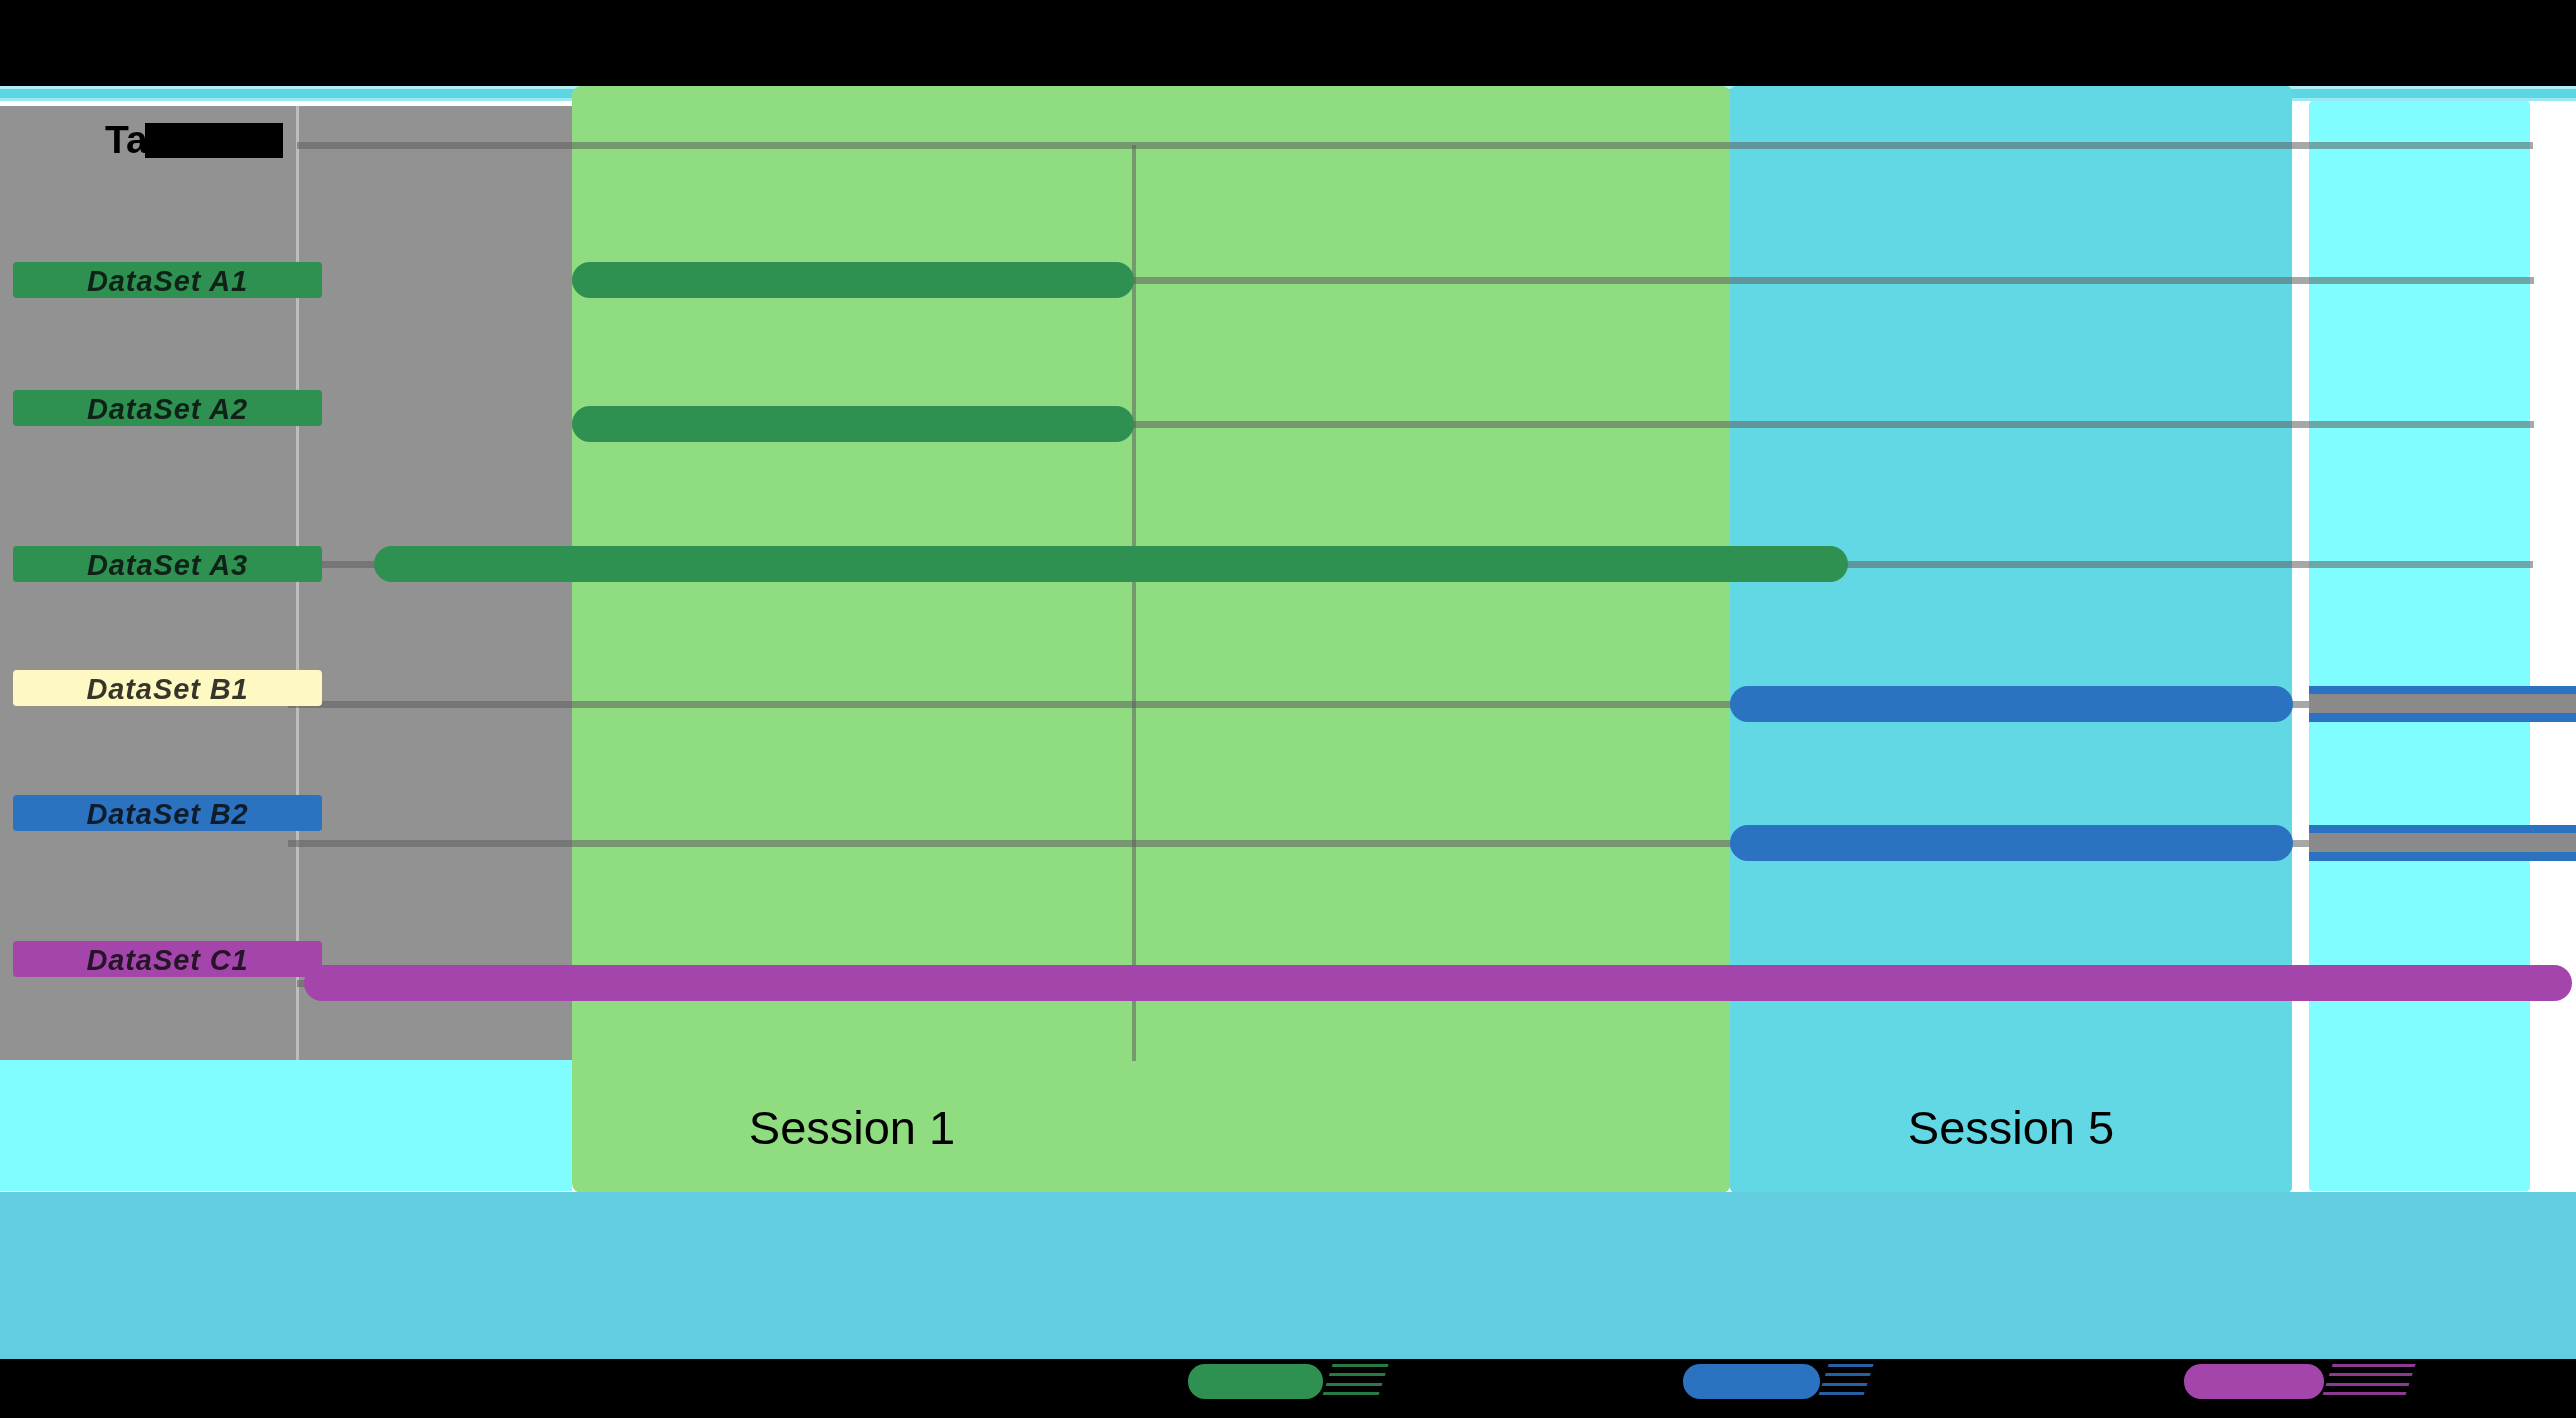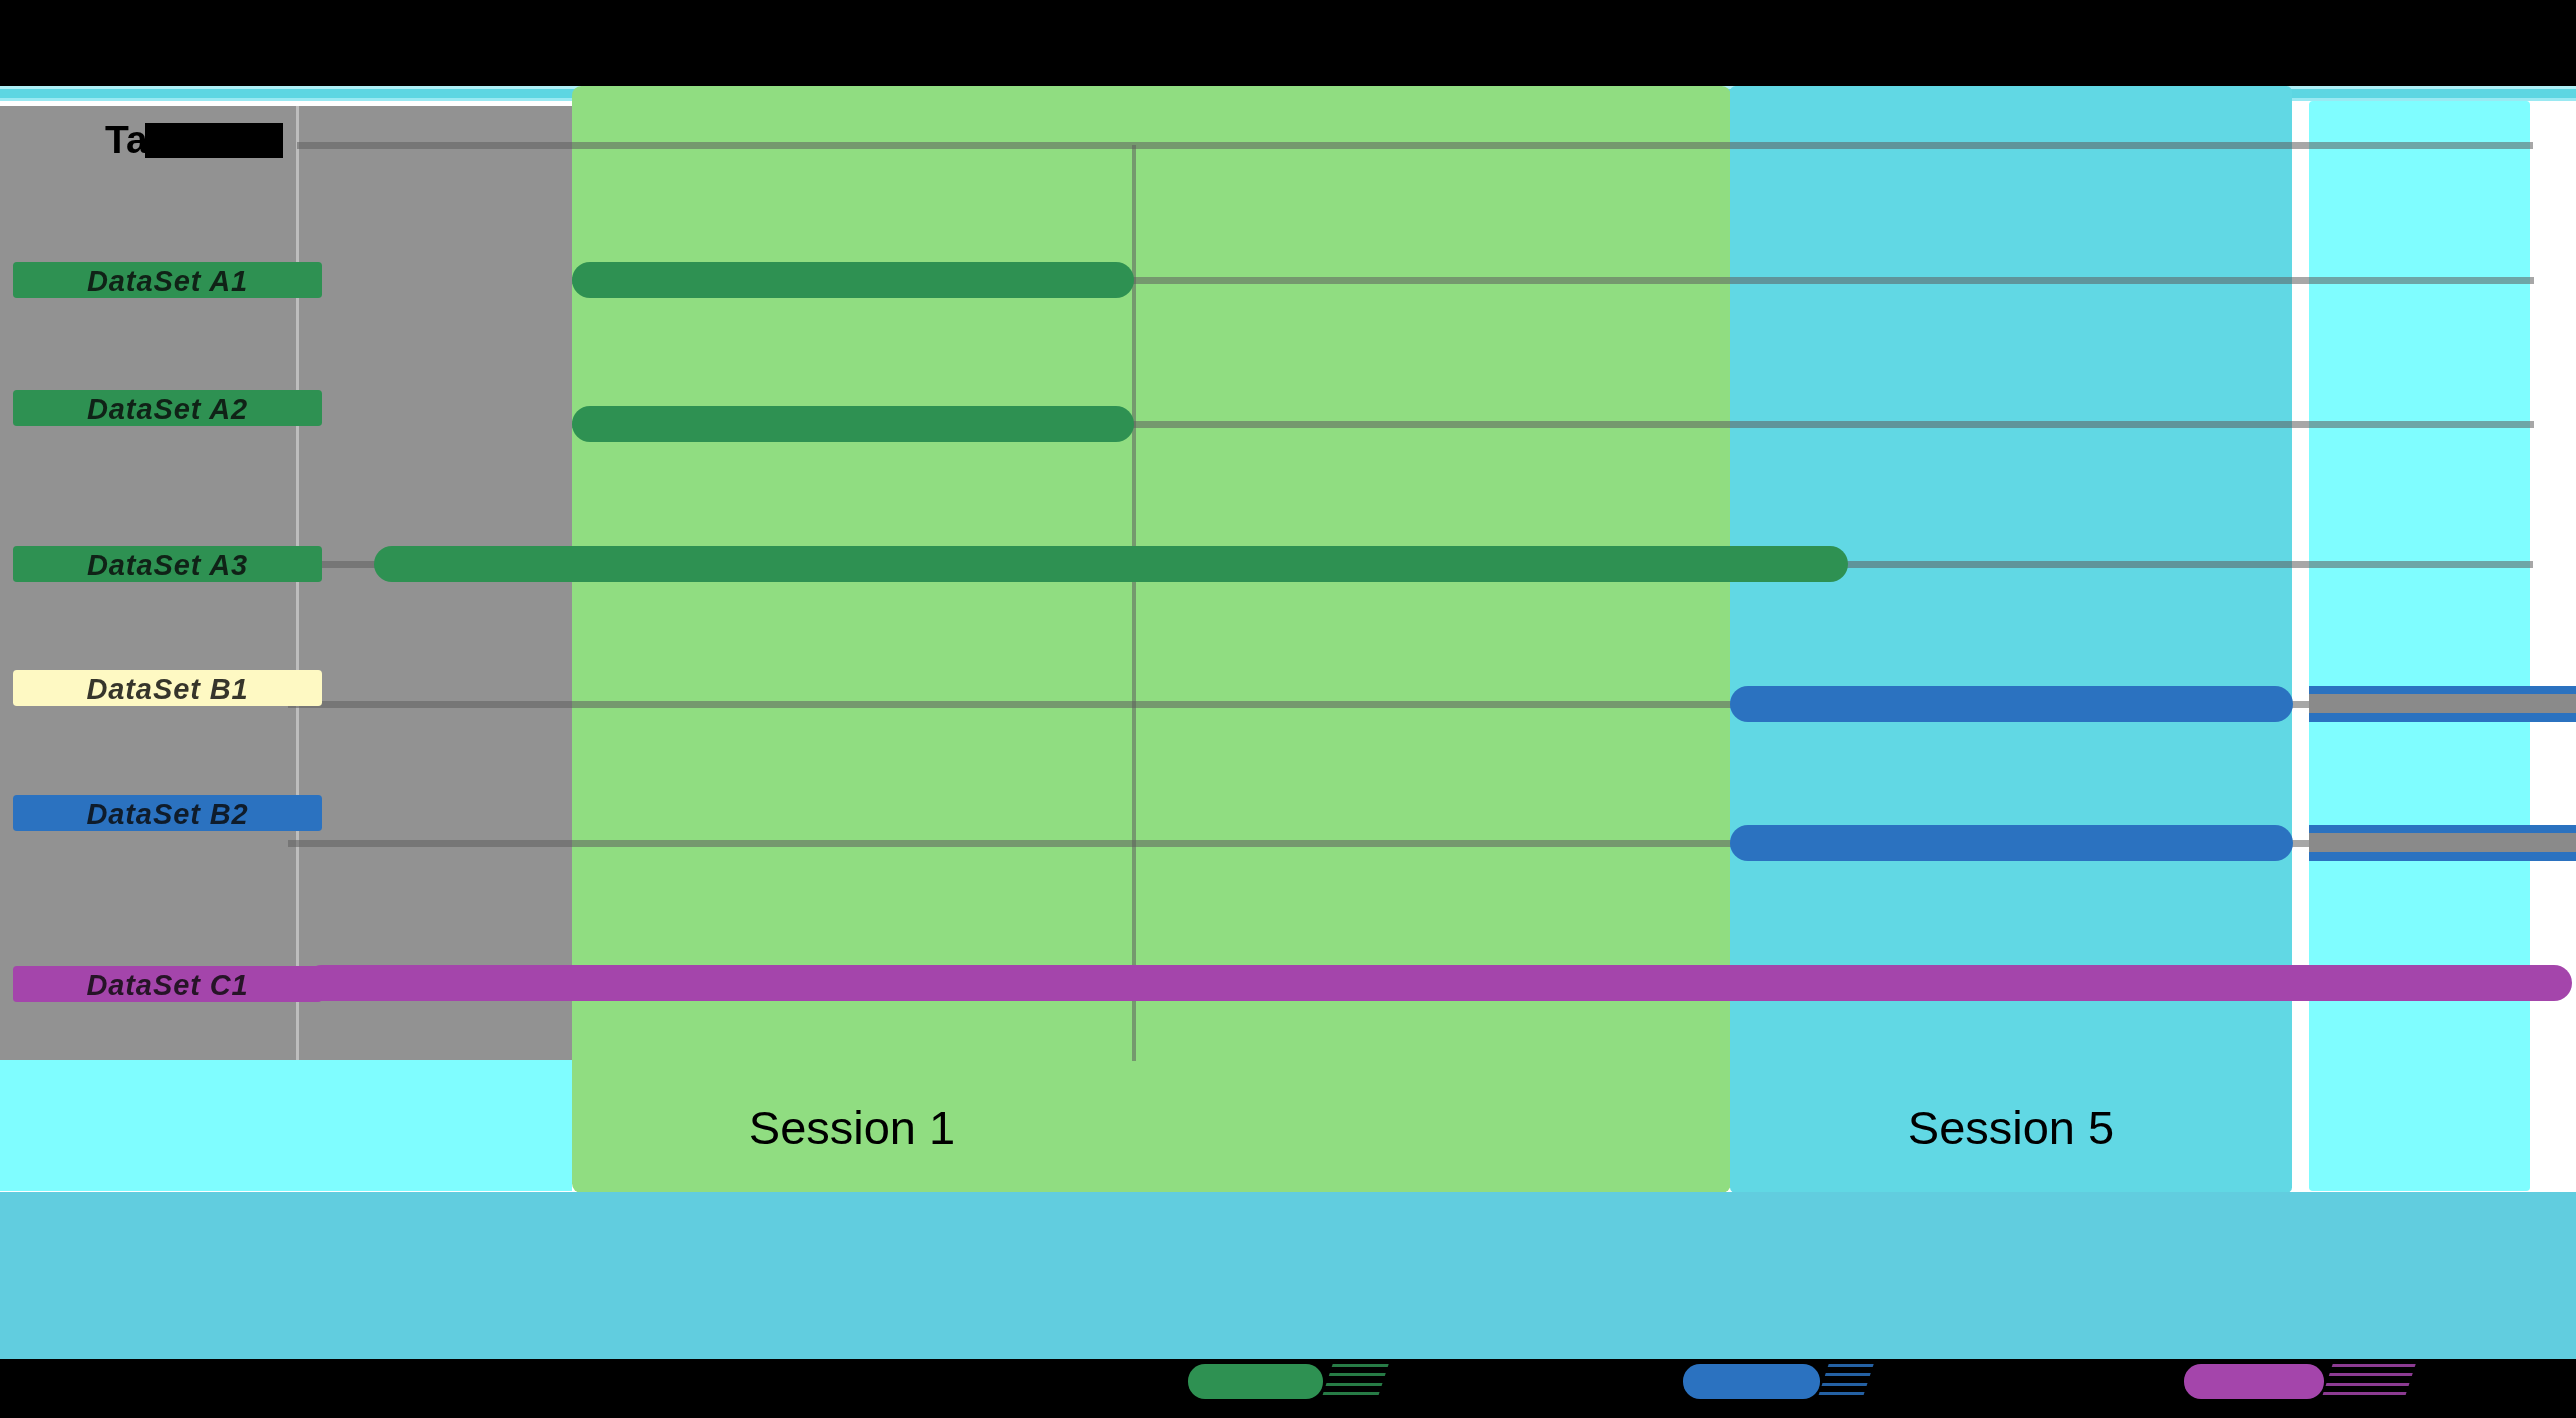--- a/index.html
+++ b/index.html
@@ -103,21 +103,21 @@
         <span>DataSet B1</span>
       </div>
       <div class="bar" style="left: 1730px; top: 825px; width: 563px; background: rgb(43, 114, 192);"></div>
       <div class="bar-remnant" style="top: 825px; background: rgb(43, 114, 192);">
         <div class="core"></div>
       </div>
       <div class="badge" style="top: 795px; background: rgb(43, 114, 192);">
         <span>DataSet B2</span>
       </div>
       <div class="bar" style="left: 304px; top: 965px; width: 2268px; background: rgb(164, 69, 171);"></div>
-      <div class="badge" style="top: 966px; background: rgb(164, 69, 171);">
+      <div class="badge" style="top: 941px; background: rgb(164, 69, 171);">
         <span>DataSet C1</span>
       </div>
     </div>
 
   <div class="session-label" id="session1-label" style="left: 852px;">Session 1</div>
   <div class="session-label" id="session2-label" style="left: 2011px;">Session 5</div>
 
   <div id="legend-layer">
       <div class="legend-pill" style="left: 1188px; width: 135px; background: rgb(46, 145, 82);"></div>
       <div class="legend-streak" style="left: 1327px; width: 56px; background: repeating-linear-gradient(rgb(46, 145, 82) 0px, rgb(46, 145, 82) 2.8px, rgb(0, 0, 0) 2.8px, rgb(0, 0, 0) 9.4px);"></div>

